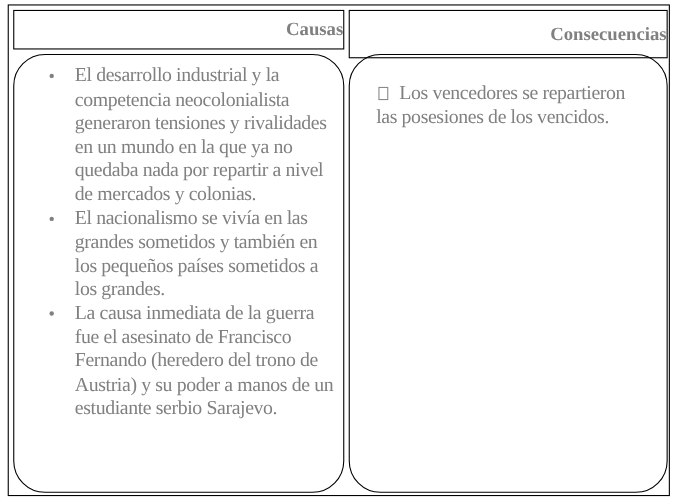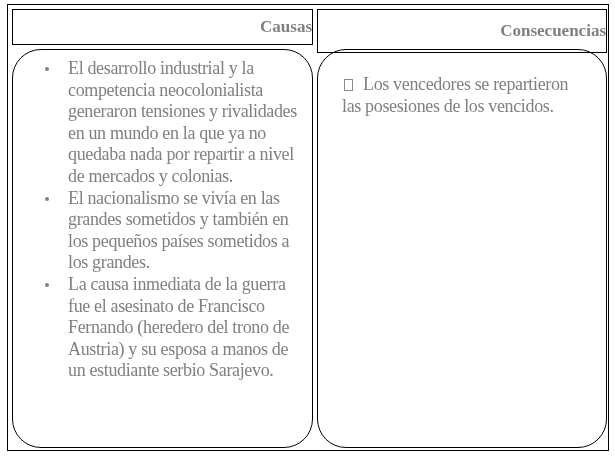--- a/index.html
+++ b/index.html
@@ -52,21 +52,21 @@
     <li>
       <span class="bullet"></span>
       <span>El desarrollo industrial y la competencia neocolonialista generaron tensiones y rivalidades en un mundo en la que ya no quedaba nada por repartir a nivel de mercados y colonias.</span>
     </li>
     <li>
       <span class="bullet"></span>
       <span>El nacionalismo se vivía en las grandes sometidos y también en los pequeños países sometidos a los grandes.</span>
     </li>
     <li>
       <span class="bullet"></span>
-      <span>La causa inmediata de la guerra fue el asesinato de Francisco Fernando (heredero del trono de Austria) y su esposa a manos de un estudiante serbio Sarajevo.</span>
+      <span>La causa inmediata de la guerra fue el asesinato de Francisco Fernando (heredero del trono de Austria) y su poder a manos de un estudiante serbio Sarajevo.</span>
     </li>
   </ul>
 </div>
 
 <div class="cell body-text" id="b-right">
   <div class="cons">
     <p>
       <span class="box"></span><span>Los vencedores se repartieron las posesiones de los vencidos.</span>
     </p>
   </div>

